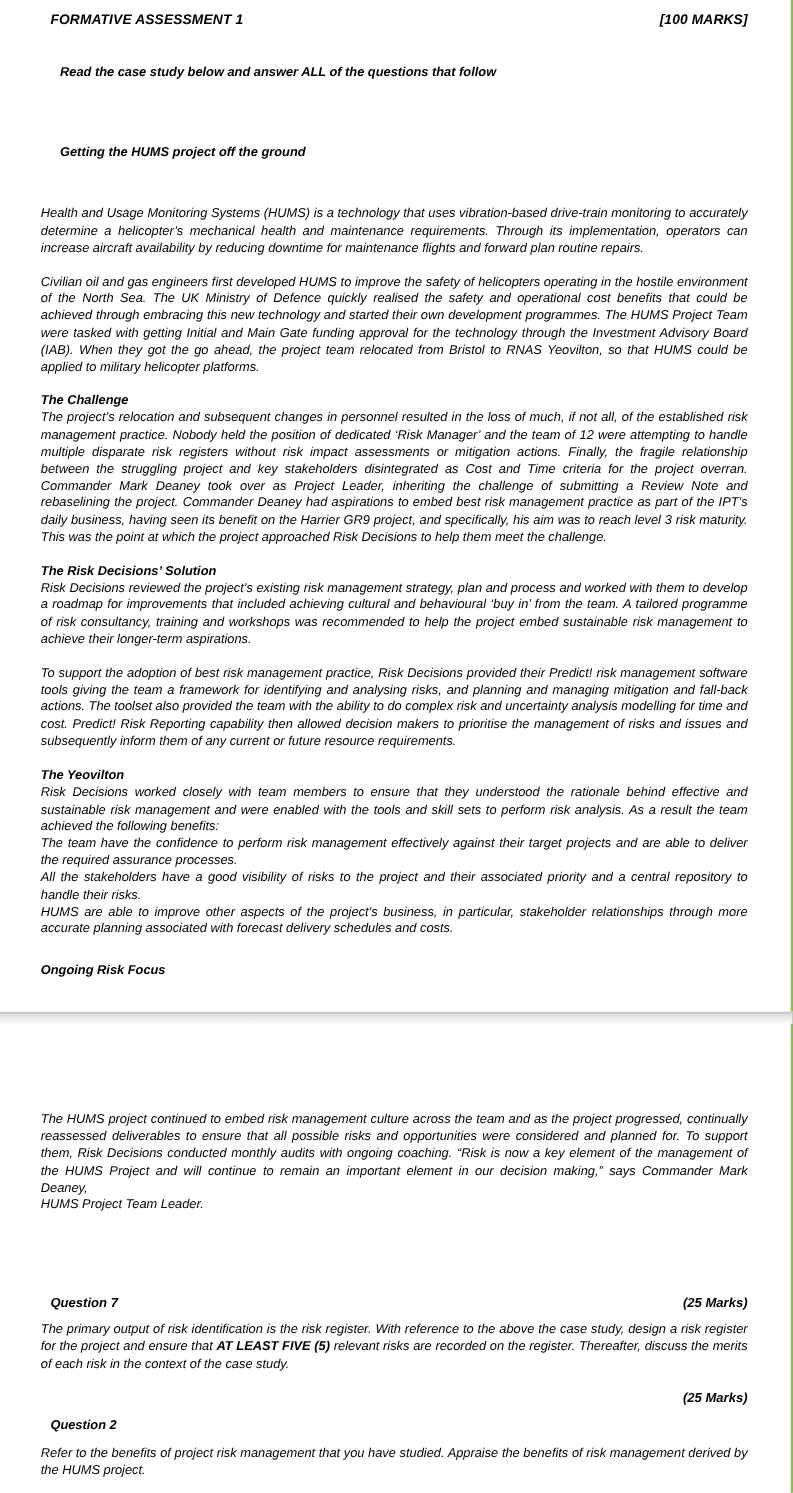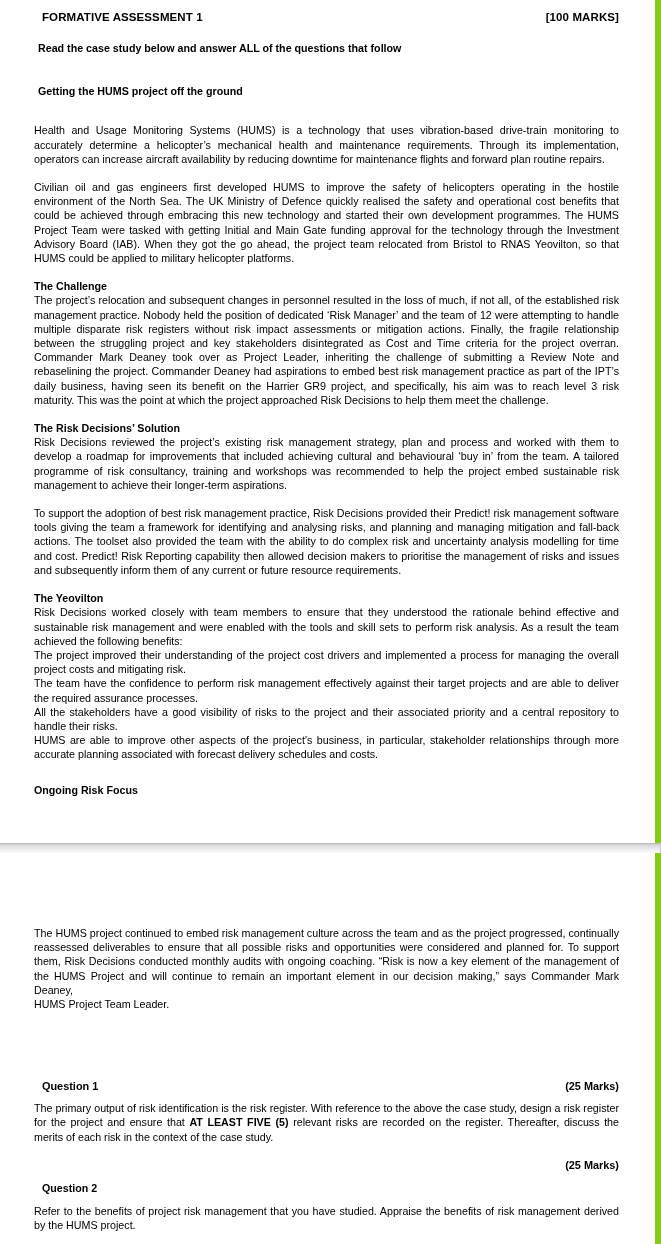--- a/index.html
+++ b/index.html
@@ -19,22 +19,23 @@
     width: 661px;
     height: 1244px;
     background: #ffffff;
   }
 
   
   .page {
     position: relative;
     background: #ffffff;
     box-sizing: border-box;
-    border-right: 6px solid #84cc16;
+    border-right: 2px solid #84cc16;
     border-left: 1px solid #ffffff;
+    font-style: italic;
   }
   .page-1 {
     height: 843px;
     padding: 0;
   }
   .page-gap {
     height: 10px;
     background: linear-gradient(to bottom,
       #b4b4b4 0px, #c6c6c6 1px, #d8d8d8 2px,
       #e4e4e4 4px, #ececec 6px, #f4f4f4 8px, #fafafa 10px);
@@ -82,21 +83,21 @@
     font-size: 10.7px;
     font-weight: bold;
     line-height: 14.2px;
     margin: 0;
     text-align: left;
   }
   .lead {
     font-size: 10.7px;
     font-weight: bold;
     line-height: 14.2px;
-    margin: 4px;
+    margin: 16px;
     text-align: left;
   }
   .nojust { text-align: left; }
 
   .q-row {
     display: flex;
     justify-content: space-between;
     align-items: baseline;
     font-size: 10.9px;
     font-weight: bold;
@@ -147,21 +148,20 @@
       <div class="spacer-md"></div>
       <p class="heading">The Risk Decisions’ Solution</p>
       <p>Risk Decisions reviewed the project’s existing risk management strategy, plan and process and worked with them to develop a roadmap for improvements that included achieving cultural and behavioural ‘buy in’ from the team. A tailored programme of risk consultancy, training and workshops was recommended to help the project embed sustainable risk management to achieve their longer-term aspirations.</p>
 
       <div class="spacer-md"></div>
       <p>To support the adoption of best risk management practice, Risk Decisions provided their Predict! risk management software tools giving the team a framework for identifying and analysing risks, and planning and managing mitigation and fall-back actions. The toolset also provided the team with the ability to do complex risk and uncertainty analysis modelling for time and cost. Predict! Risk Reporting capability then allowed decision makers to prioritise the management of risks and issues and subsequently inform them of any current or future resource requirements.</p>
 
       <div class="spacer-md"></div>
       <p class="heading">The Yeovilton</p>
       <p>Risk Decisions worked closely with team members to ensure that they understood the rationale behind effective and sustainable risk management and were enabled with the tools and skill sets to perform risk analysis. As a result the team achieved the following benefits:</p>
-      <p>The project improved their understanding of the project cost drivers and implemented a process for managing the overall project costs and mitigating risk.</p>
       <p>The team have the confidence to perform risk management effectively against their target projects and are able to deliver the required assurance processes.</p>
       <p>All the stakeholders have a good visibility of risks to the project and their associated priority and a central repository to handle their risks.</p>
       <p>HUMS are able to improve other aspects of the project’s business, in particular, stakeholder relationships through more accurate planning associated with forecast delivery schedules and costs.</p>
 
       <div class="spacer-lg"></div>
       <p class="heading">Ongoing Risk Focus</p>
     </div>
   </div>
 
   <div class="page-gap"></div>
@@ -174,21 +174,21 @@
 
       <p>The HUMS project continued to embed risk management culture across the team and as the project progressed, continually reassessed deliverables to ensure that all possible risks and opportunities were considered and planned for. To support them, Risk Decisions conducted monthly audits with ongoing coaching. “Risk is now a key element of the management of the HUMS Project and will continue to remain an important element in our decision making,” says Commander Mark Deaney,</p>
       <p class="nojust">HUMS Project Team Leader.</p>
 
       <div class="spacer-lg"></div>
 
       <div class="spacer-xl"></div>
       <div style="height:18px"></div>
 
       <div class="q-row">
-        <span class="q-label">Question 1</span>
+        <span class="q-label">Question 7</span>
         <span>(25 Marks)</span>
       </div>
 
       <div class="spacer-sm"></div>
       <p><span>The primary output of risk identification is the risk register. With reference to the above the case study, design a risk register for the project and ensure that </span><span class="bold">AT LEAST FIVE (5)</span><span> relevant risks are recorded on the register. Thereafter, discuss the merits of each risk in the context of the case study.</span></p>
 
       <div class="spacer-md"></div>
       <p class="marks-right">(25 Marks)</p>
 
       <div class="spacer-sm"></div>

